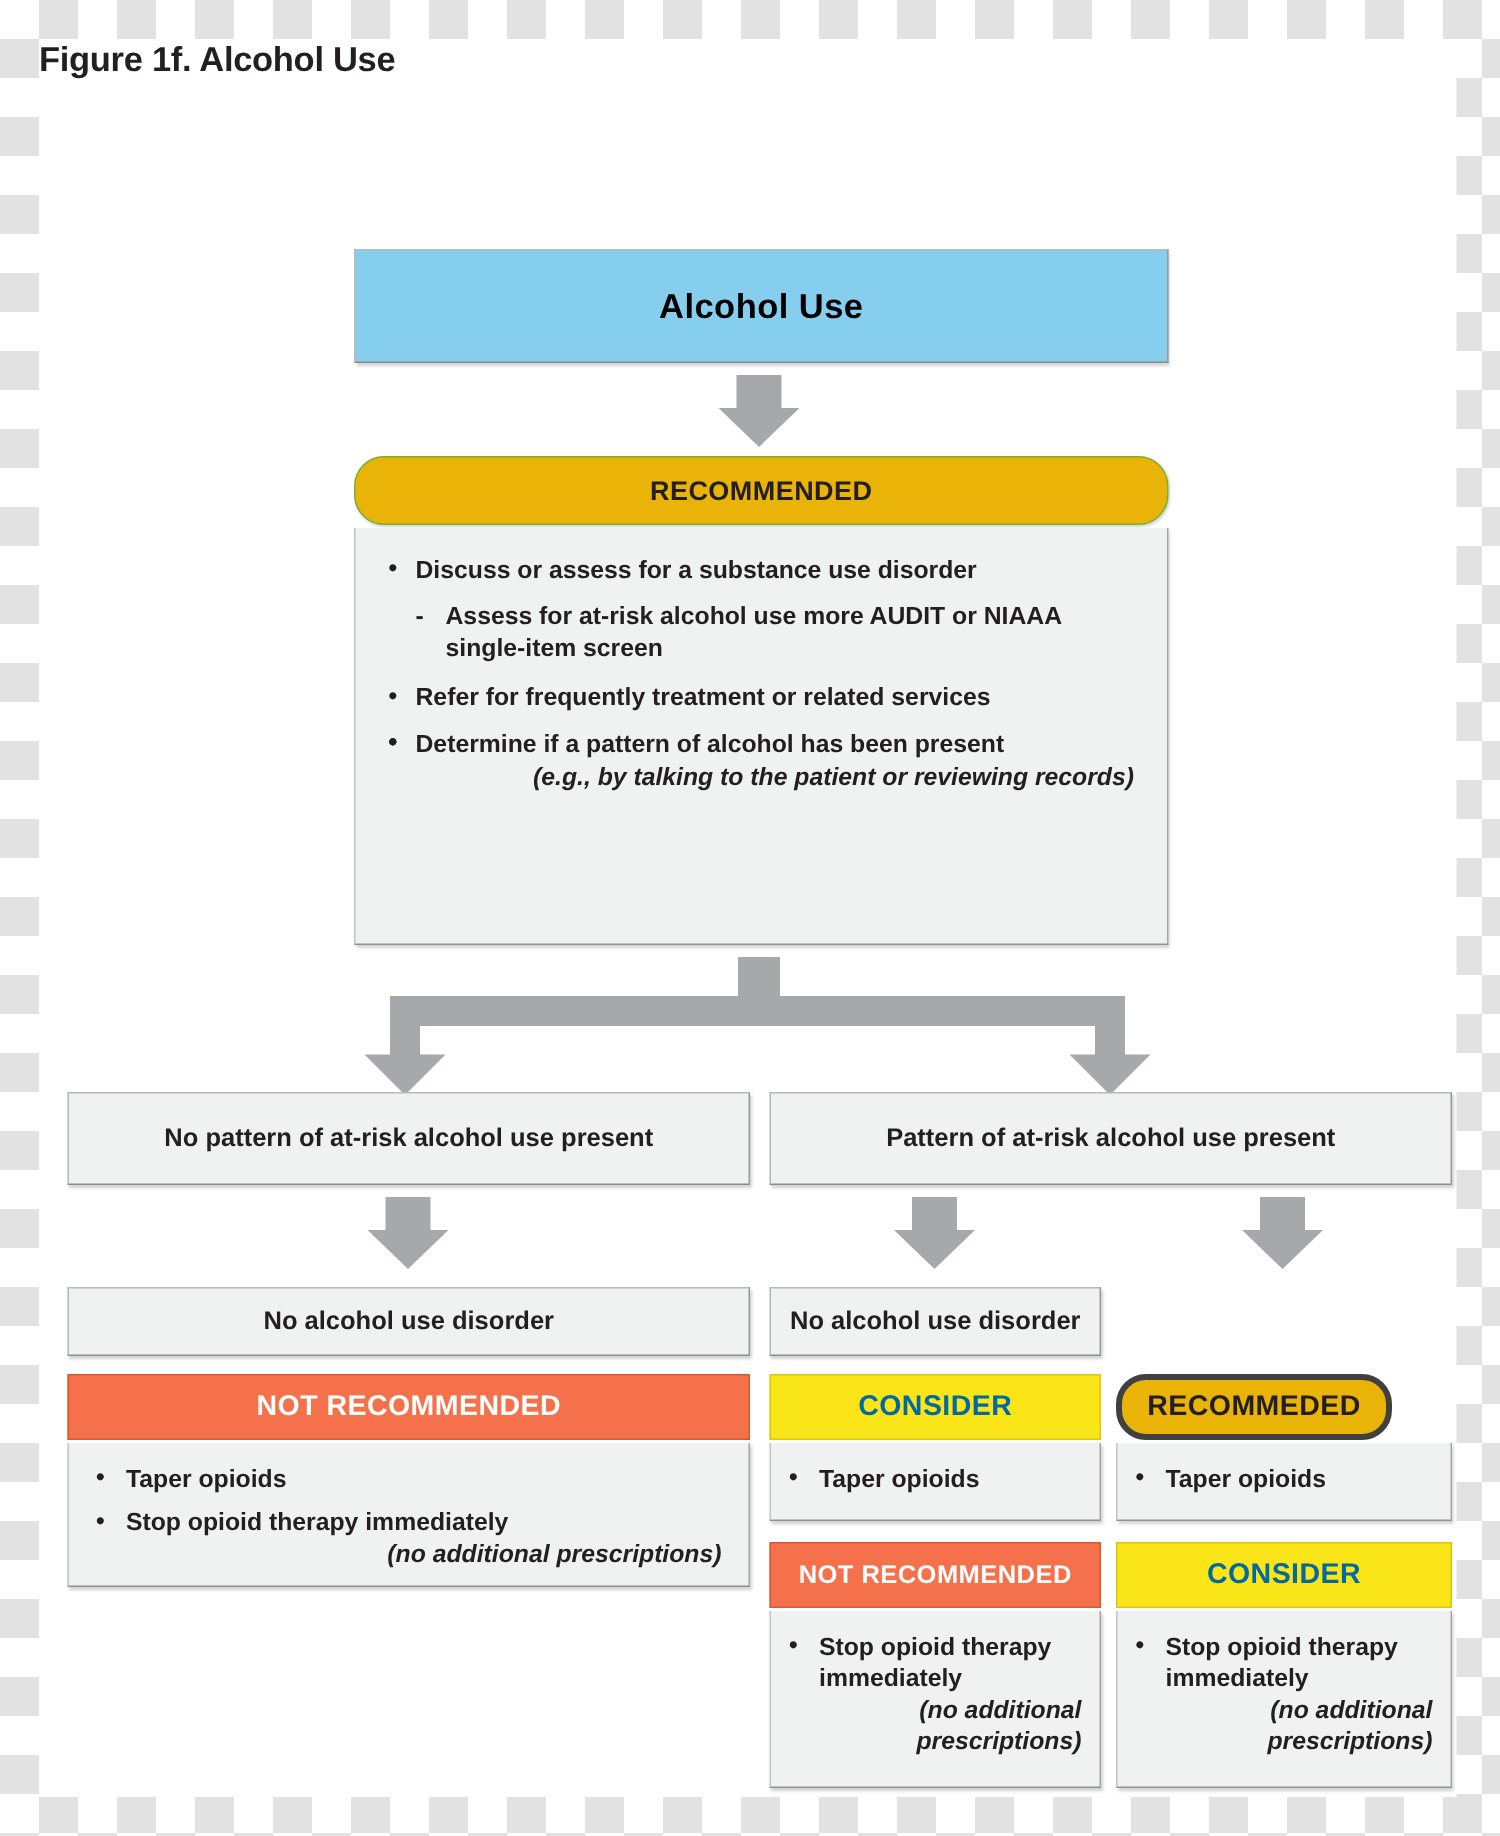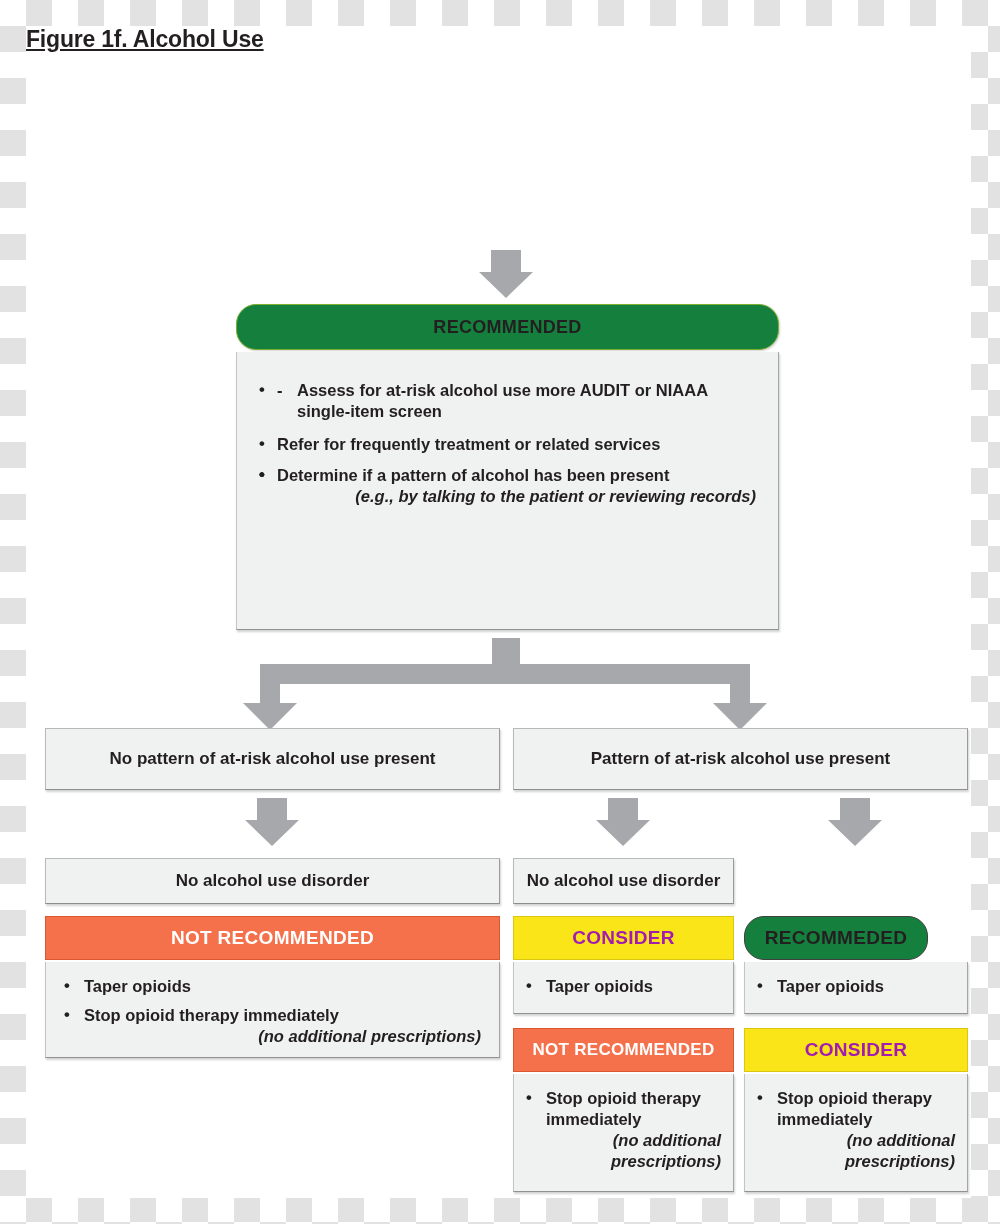--- a/index.html
+++ b/index.html
@@ -17,41 +17,41 @@
   }
   .canvas{
     position:absolute;left:26px;top:26px;width:945px;height:1172px;
     background:#fff;
   }
   .stage{position:absolute;left:0;top:0;width:1000px;height:1224px;}
 
   .ttl{
     position:absolute;left:26px;top:26px;
     font-size:23px;font-weight:bold;color:#231f20;
-    letter-spacing:-0.2px;white-space:nowrap;text-decoration:underline;
+    letter-spacing:-0.2px;white-space:nowrap;
   }
 
   
   .box{position:absolute;box-sizing:border-box;}
   .framed{
     border:1px solid #b9b9b9;
     border-right-color:#9a9a9a;border-bottom-color:#8d8d8d;
     box-shadow:1px 2px 2px rgba(0,0,0,0.18);
     background:#f0f1f1;
   }
   .blue{background:#85cee e;}
   .blue{background:#85ceee;}
   .hdr{
     display:flex;align-items:center;justify-content:center;
     font-weight:bold;letter-spacing:0.3px;
     box-sizing:border-box;
   }
-  .hdr-green{background:#15803d;color:#231f20;border-radius:20px;}
+  .hdr-green{background:#eab308;color:#231f20;border-radius:20px;}
   .hdr-orange{background:#f4714c;color:#ffffff;}
-  .hdr-yellow{background:#fae519;color:#a21caf;}
+  .hdr-yellow{background:#fae519;color:#0369a1;}
   .cond-txt{
     display:flex;align-items:center;justify-content:center;
     text-align:center;font-weight:bold;color:#231f20;
     box-sizing:border-box;padding:4px 8px;line-height:1.15;
   }
   .body-box{
     background:#f0f1f1;box-sizing:border-box;
     border:1px solid #c4c4c4;border-top:none;
     border-right-color:#a5a5a5;border-bottom-color:#919191;
     box-shadow:1px 2px 2px rgba(0,0,0,0.18);
@@ -76,34 +76,38 @@
 </style>
 </head>
 <body>
 
 <div class="canvas"></div>
 
 <div class="stage">
 
   <div class="ttl">Figure 1f. Alcohol Use</div>
 
+  <div class="box framed blue hdr" style="left:236px;top:166px;width:543px;height:76px;font-size:23px;">
+    <span>Alcohol Use</span>
+  </div>
 
   <div class="arrow" style="left:479px;top:250px;width:54px;height:48px;">
     <div class="shaft" style="left:12px;top:0;width:30px;height:24px;"></div>
     <div class="head" style="left:0;top:22px;"></div>
   </div>
 
   <div class="box hdr hdr-green" style="left:236px;top:304px;width:543px;height:46px;font-size:18px;border:1px solid #7ab02f;box-shadow:1px 1px 2px rgba(0,0,0,0.18);">
     <span>RECOMMENDED</span>
   </div>
 
   <div class="box body-box" style="left:236px;top:352px;width:543px;height:278px;padding:18px 22px 0 22px;">
     <ul class="bl" style="font-size:16.5px;">
       <li style="padding-left:18px;margin-bottom:10px;">
         <span class="dot">•</span>
+        <span>Discuss or assess for a substance use disorder</span>
       </li>
       <li style="list-style:none;padding-left:38px;margin-bottom:12px;">
         <span class="dash" style="position:absolute;left:18px;top:0;">-</span>
         <span style="display:block;">Assess for at-risk alcohol use more AUDIT or NIAAA single-item screen</span>
       </li>
       <li style="padding-left:18px;margin-bottom:10px;">
         <span class="dot">•</span>
         <span>Refer for frequently treatment or related services</span>
       </li>
       <li style="padding-left:18px;margin-bottom:10px;">
@@ -191,21 +195,21 @@
   <div class="box body-box" style="left:513px;top:1074px;width:221px;height:118px;padding:14px 12px 0 12px;">
     <ul class="bl" style="font-size:16.5px;">
       <li style="padding-left:20px;">
         <span class="dot">•</span>
         <span>Stop opioid therapy immediately</span>
         <span class="sub">(no additional prescriptions)</span>
       </li>
     </ul>
   </div>
 
-  <div class="box hdr hdr-green" style="left:744px;top:916px;width:184px;height:44px;font-size:19px;border:1px solid #404040;">
+  <div class="box hdr hdr-green" style="left:744px;top:916px;width:184px;height:44px;font-size:19px;border:4px solid #404040;">
     <span>RECOMMEDED</span>
   </div>
   <div class="box body-box" style="left:744px;top:962px;width:224px;height:52px;padding:14px 12px 0 12px;">
     <ul class="bl" style="font-size:16.5px;">
       <li style="padding-left:20px;">
         <span class="dot">•</span>
         <span>Taper opioids</span>
       </li>
     </ul>
   </div>

